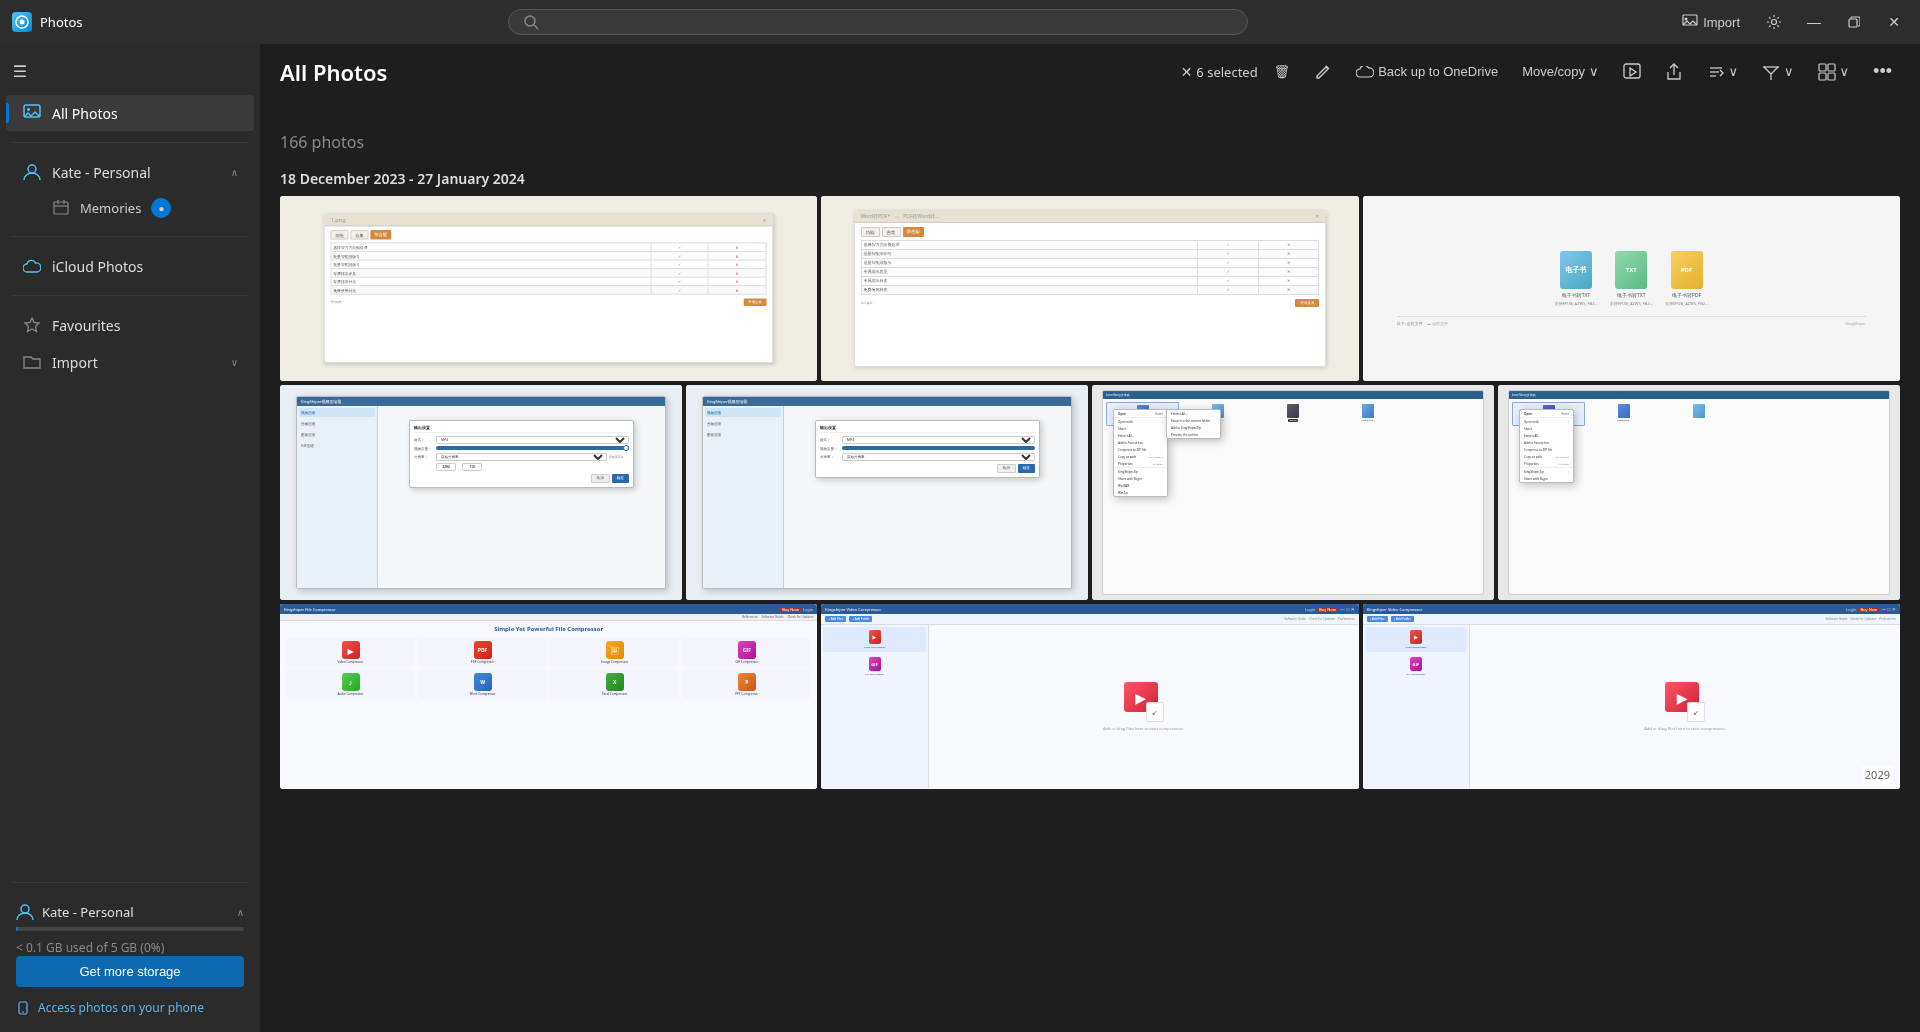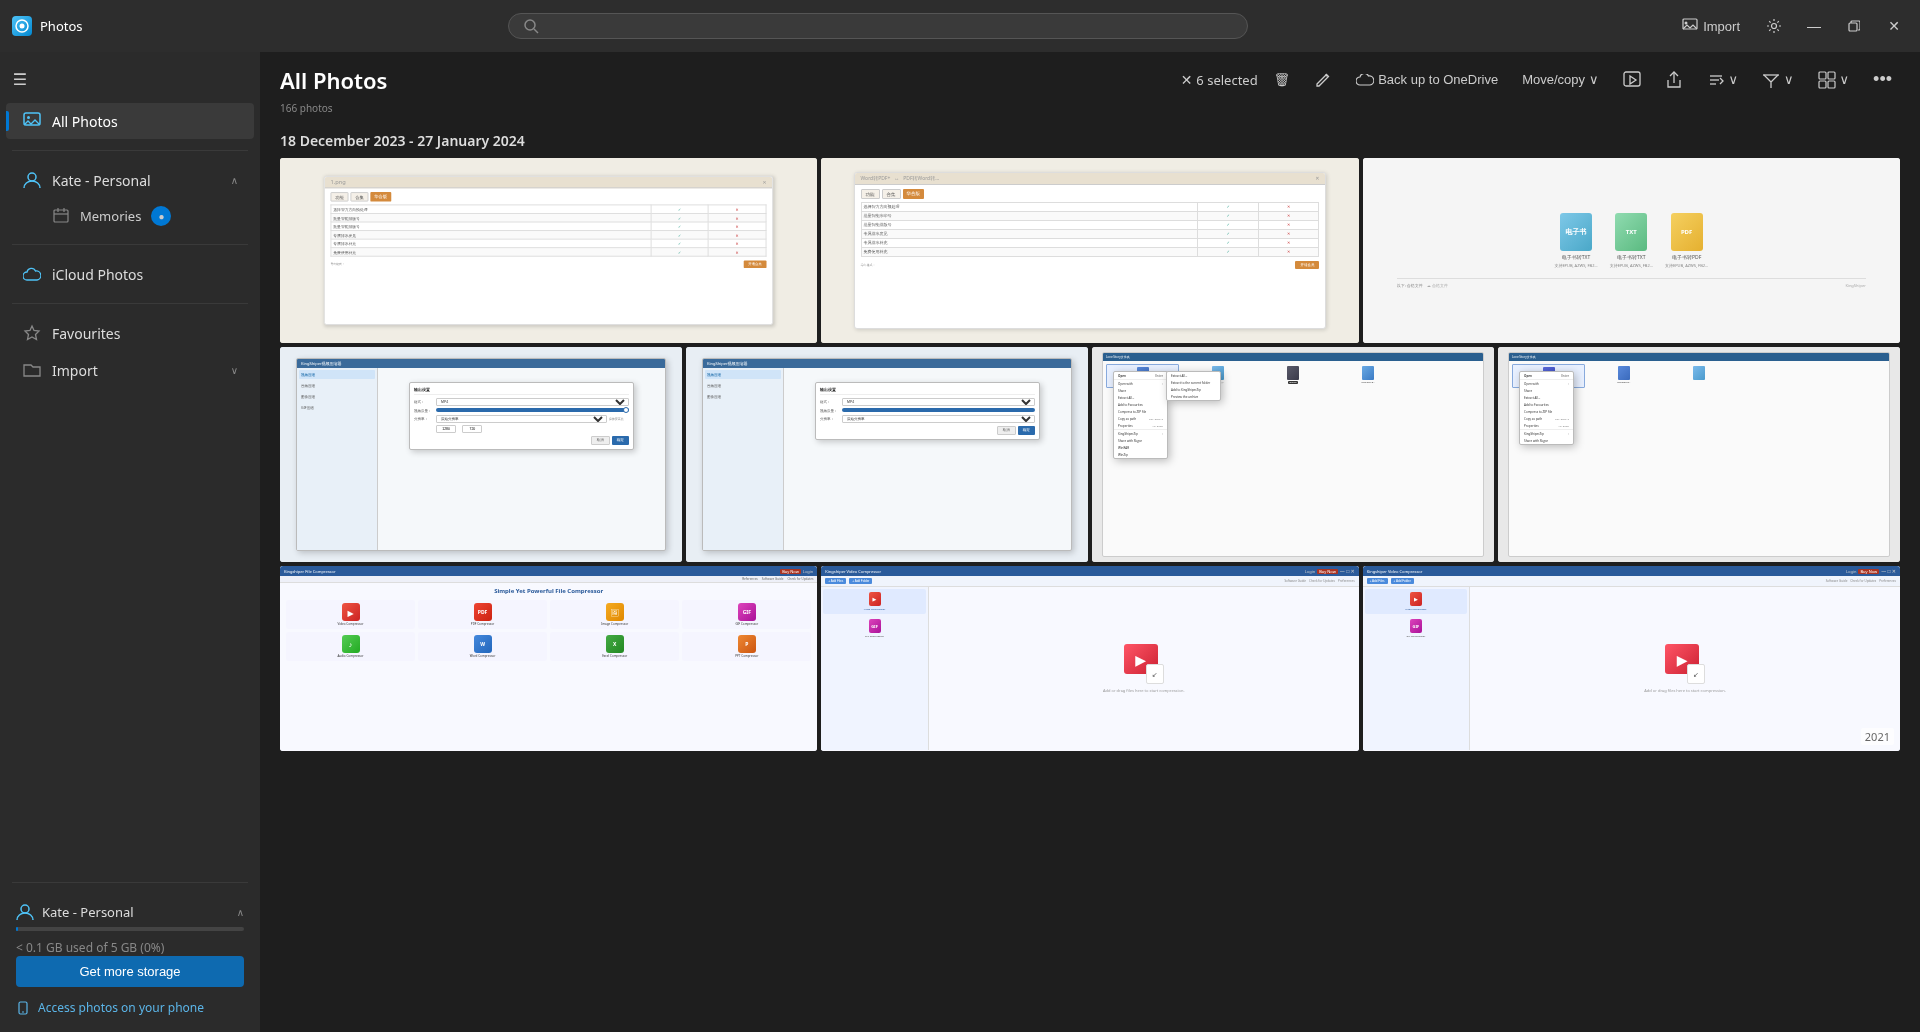--- a/index.html
+++ b/index.html
@@ -12,21 +12,21 @@
       overflow: hidden;
       display: flex;
       flex-direction: column;
     }
 
     
     .titlebar {
       display: flex;
       align-items: center;
       background: #2d2d2d;
-      height: 52px;
+      height: 44px;
       padding: 0 12px;
       flex-shrink: 0;
     }
     .titlebar-app-icon {
       width: 20px;
       height: 20px;
       margin-right: 8px;
       background: linear-gradient(135deg, #4fc3f7, #0288d1);
       border-radius: 4px;
       display: flex; align-items: center; justify-content: center;
@@ -239,22 +239,23 @@
       cursor: pointer;
       font-size: 13px;
       padding: 5px 8px;
       border-radius: 4px;
       white-space: nowrap;
     }
     .toolbar-more { font-size: 18px; }
 
     .subtitle {
       padding: 0 20px 8px 20px;
-      font-size: 10px;
+      font-size: 16px;
       color: #888;
+      margin-top: 38px;
     }
 
     
     .date-header {
       padding: 8px 20px;
       font-size: 14px;
       font-weight: 600;
       color: #ddd;
       flex-shrink: 0;
     }
@@ -1113,21 +1114,21 @@
                   </div>
                   <div style="position:absolute; bottom:0; right:0; width:18px; height:20px; background:#fff; border:1px solid #ddd; border-radius:2px; display:flex; align-items:center; justify-content:center;">
                     <span style="color:#555; font-size:7px;">↙</span>
                   </div>
                 </div>
                 <span style="font-size:4px; color:#999; text-align:center;">Add or drag files here to start compression.</span>
               </div>
             </div>
           </div>
 
-          <div class="year-badge">2021</div>
+          <div class="year-badge">2029</div>
         </div>
 
       </div>
 
       <div style="display:flex; justify-content:flex-end; padding-right:4px; margin-top:-160px; pointer-events:none;">
         <span style="font-size:11px; color:#666; writing-mode:vertical-rl; user-select:none;">2023</span>
       </div>
 
     </div>
   </div>

